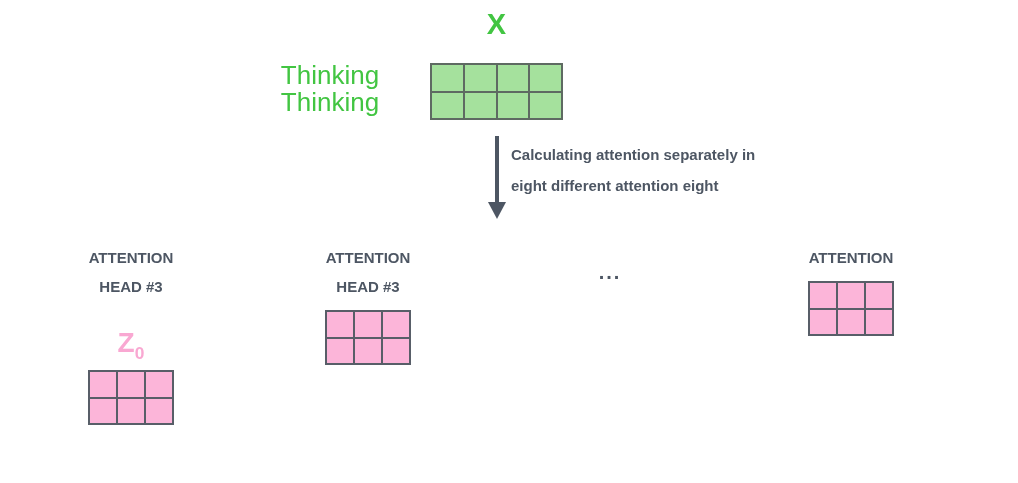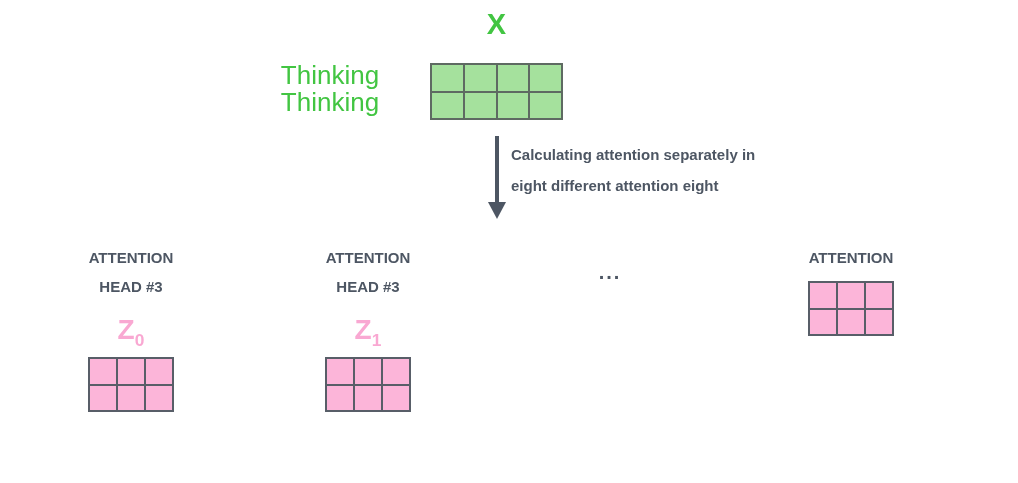--- a/index.html
+++ b/index.html
@@ -26,21 +26,21 @@
 
   
   .arrow-svg{position:absolute;left:487px;top:136px;}
   .arrow-caption{position:absolute;left:511px;top:139px;width:400px;
     font-size:15px;line-height:31px;font-weight:bold;color:var(--gray-text);}
 
   
   .head-col{position:absolute;top:243px;width:180px;text-align:center;}
   .head-col.c0{left:41px;} .head-col.c1{left:278px;} .head-col.c7{left:761px;}
   .head-title{font-size:15px;line-height:29px;font-weight:bold;color:var(--gray-text);}
-  .z-label{margin-top:13px;height:34px;font-size:28px;font-weight:bold;color:var(--pink-text);}
+  .z-label{margin-top:26px;height:34px;font-size:28px;font-weight:bold;color:var(--pink-text);}
   .z-label sub{font-size:0.62em;}
   .head-col .matrix.pink{margin-top:9px;}
   .ellipsis{position:absolute;left:520px;top:261px;width:180px;text-align:center;
     font-size:20px;font-weight:bold;letter-spacing:2px;color:var(--gray-text);}
 </style>
 </head>
 <body>
 
 <div class="canvas">
 
@@ -86,21 +86,20 @@
         <div class="cell"></div>
         <div class="cell"></div>
       </div>
   </div>
 
   <div class="head-col c1">
     <div class="head-title">
       <div>ATTENTION</div>
       <div>HEAD #3</div>
     </div>
-    <div class="z-label"><span>Z</span><sub>1</sub></div>
     <div class="matrix pink" style="grid-template-columns: repeat(3, 1fr); grid-template-rows: repeat(2, 1fr);">
         <div class="cell"></div>
         <div class="cell"></div>
         <div class="cell"></div>
         <div class="cell"></div>
         <div class="cell"></div>
         <div class="cell"></div>
       </div>
   </div>
 

